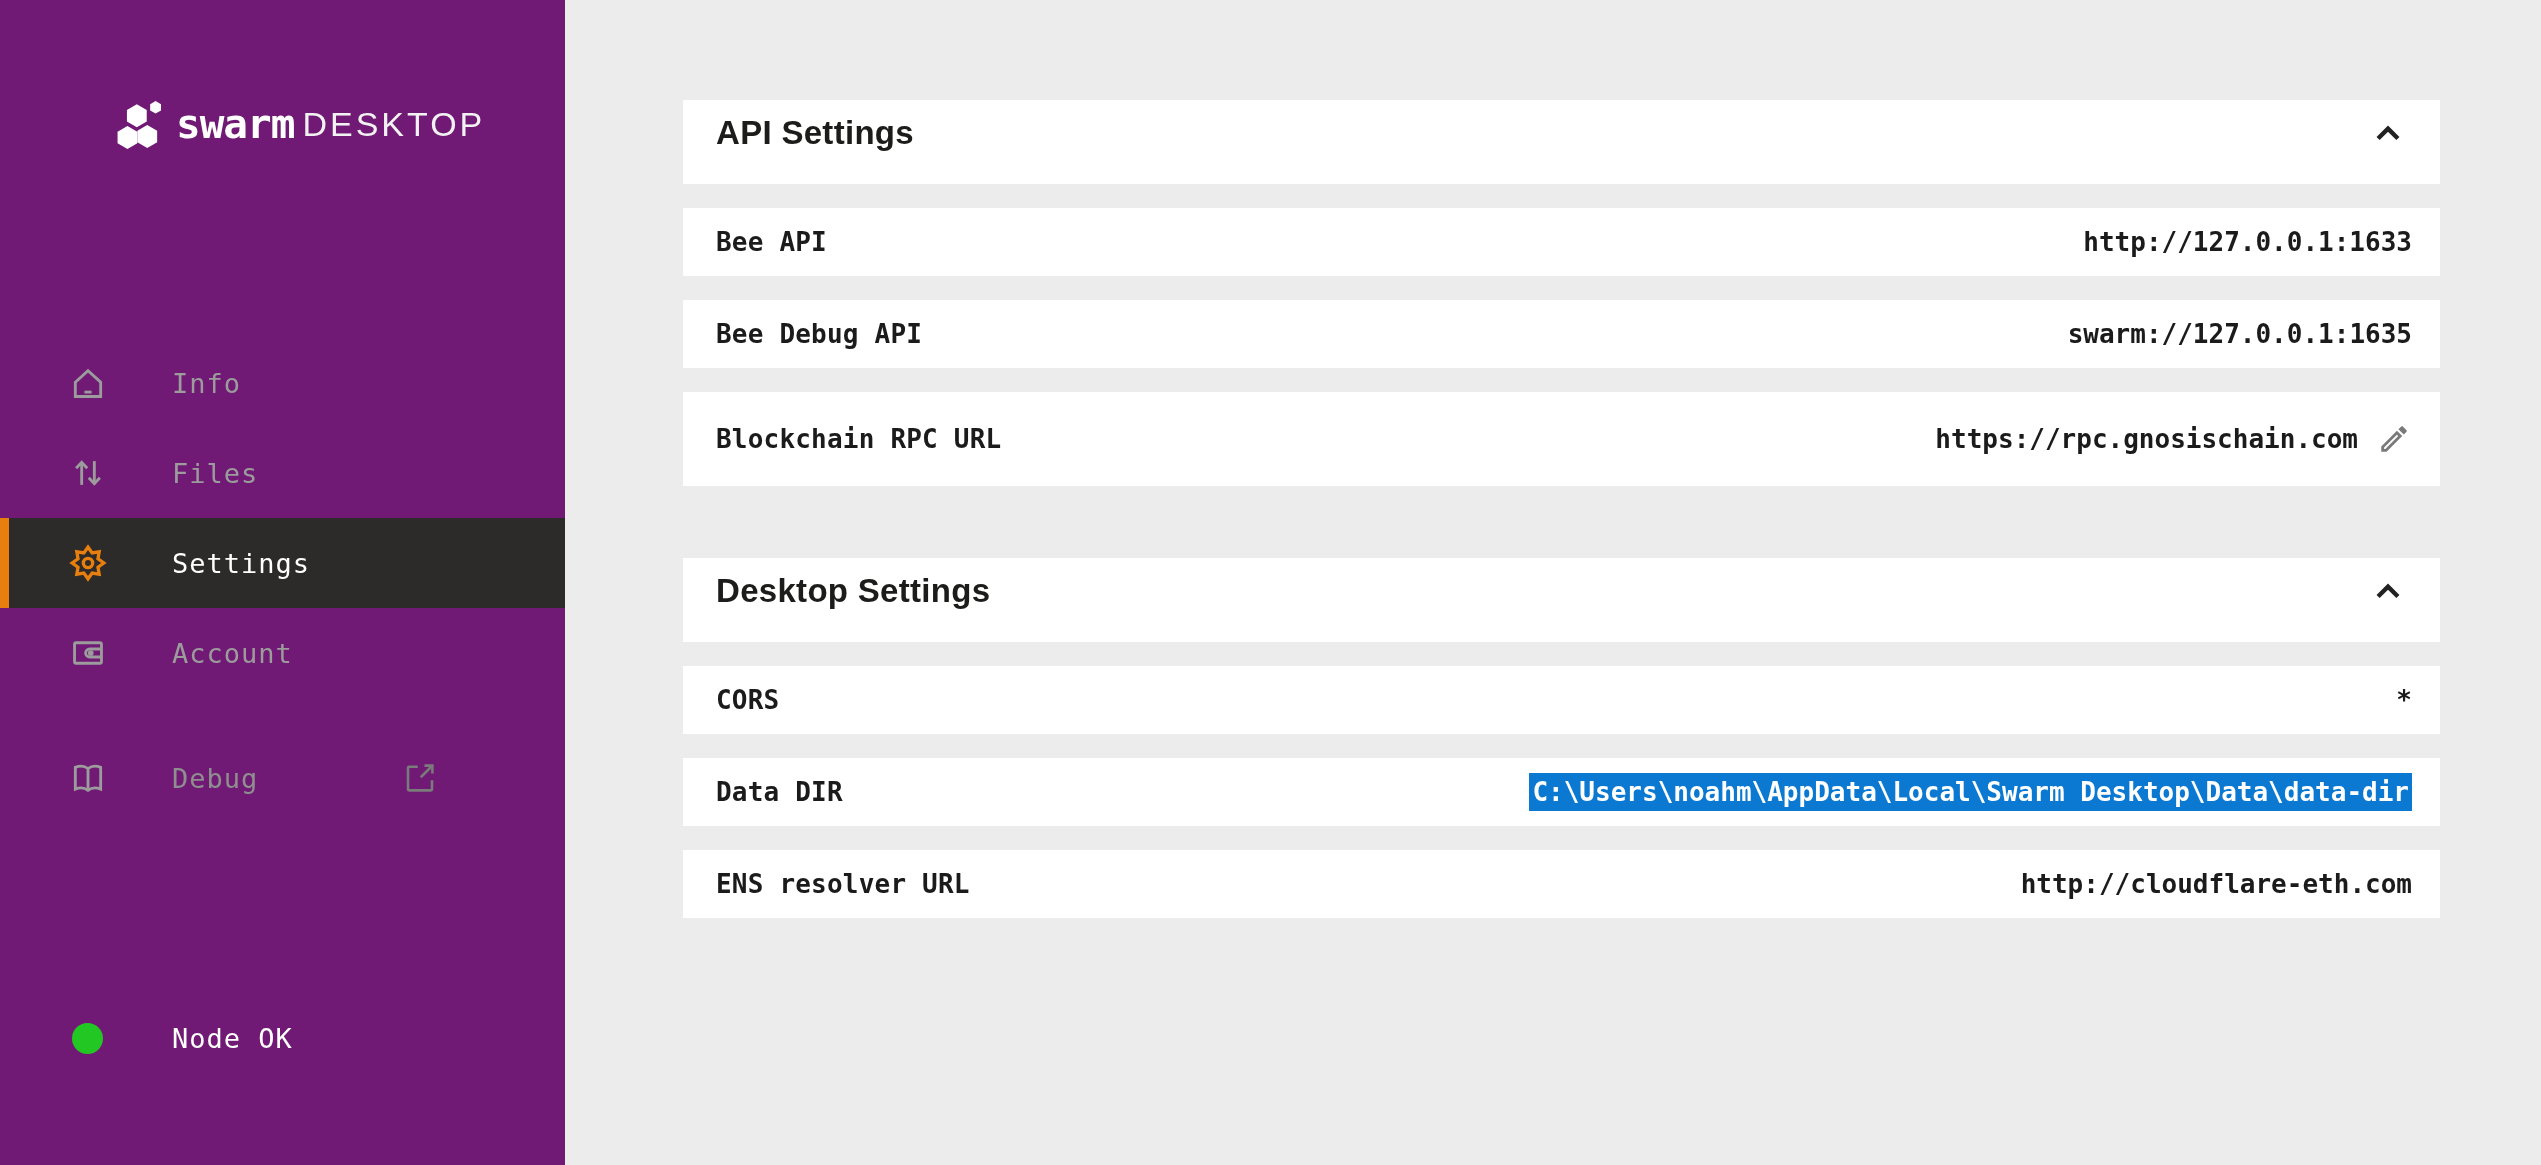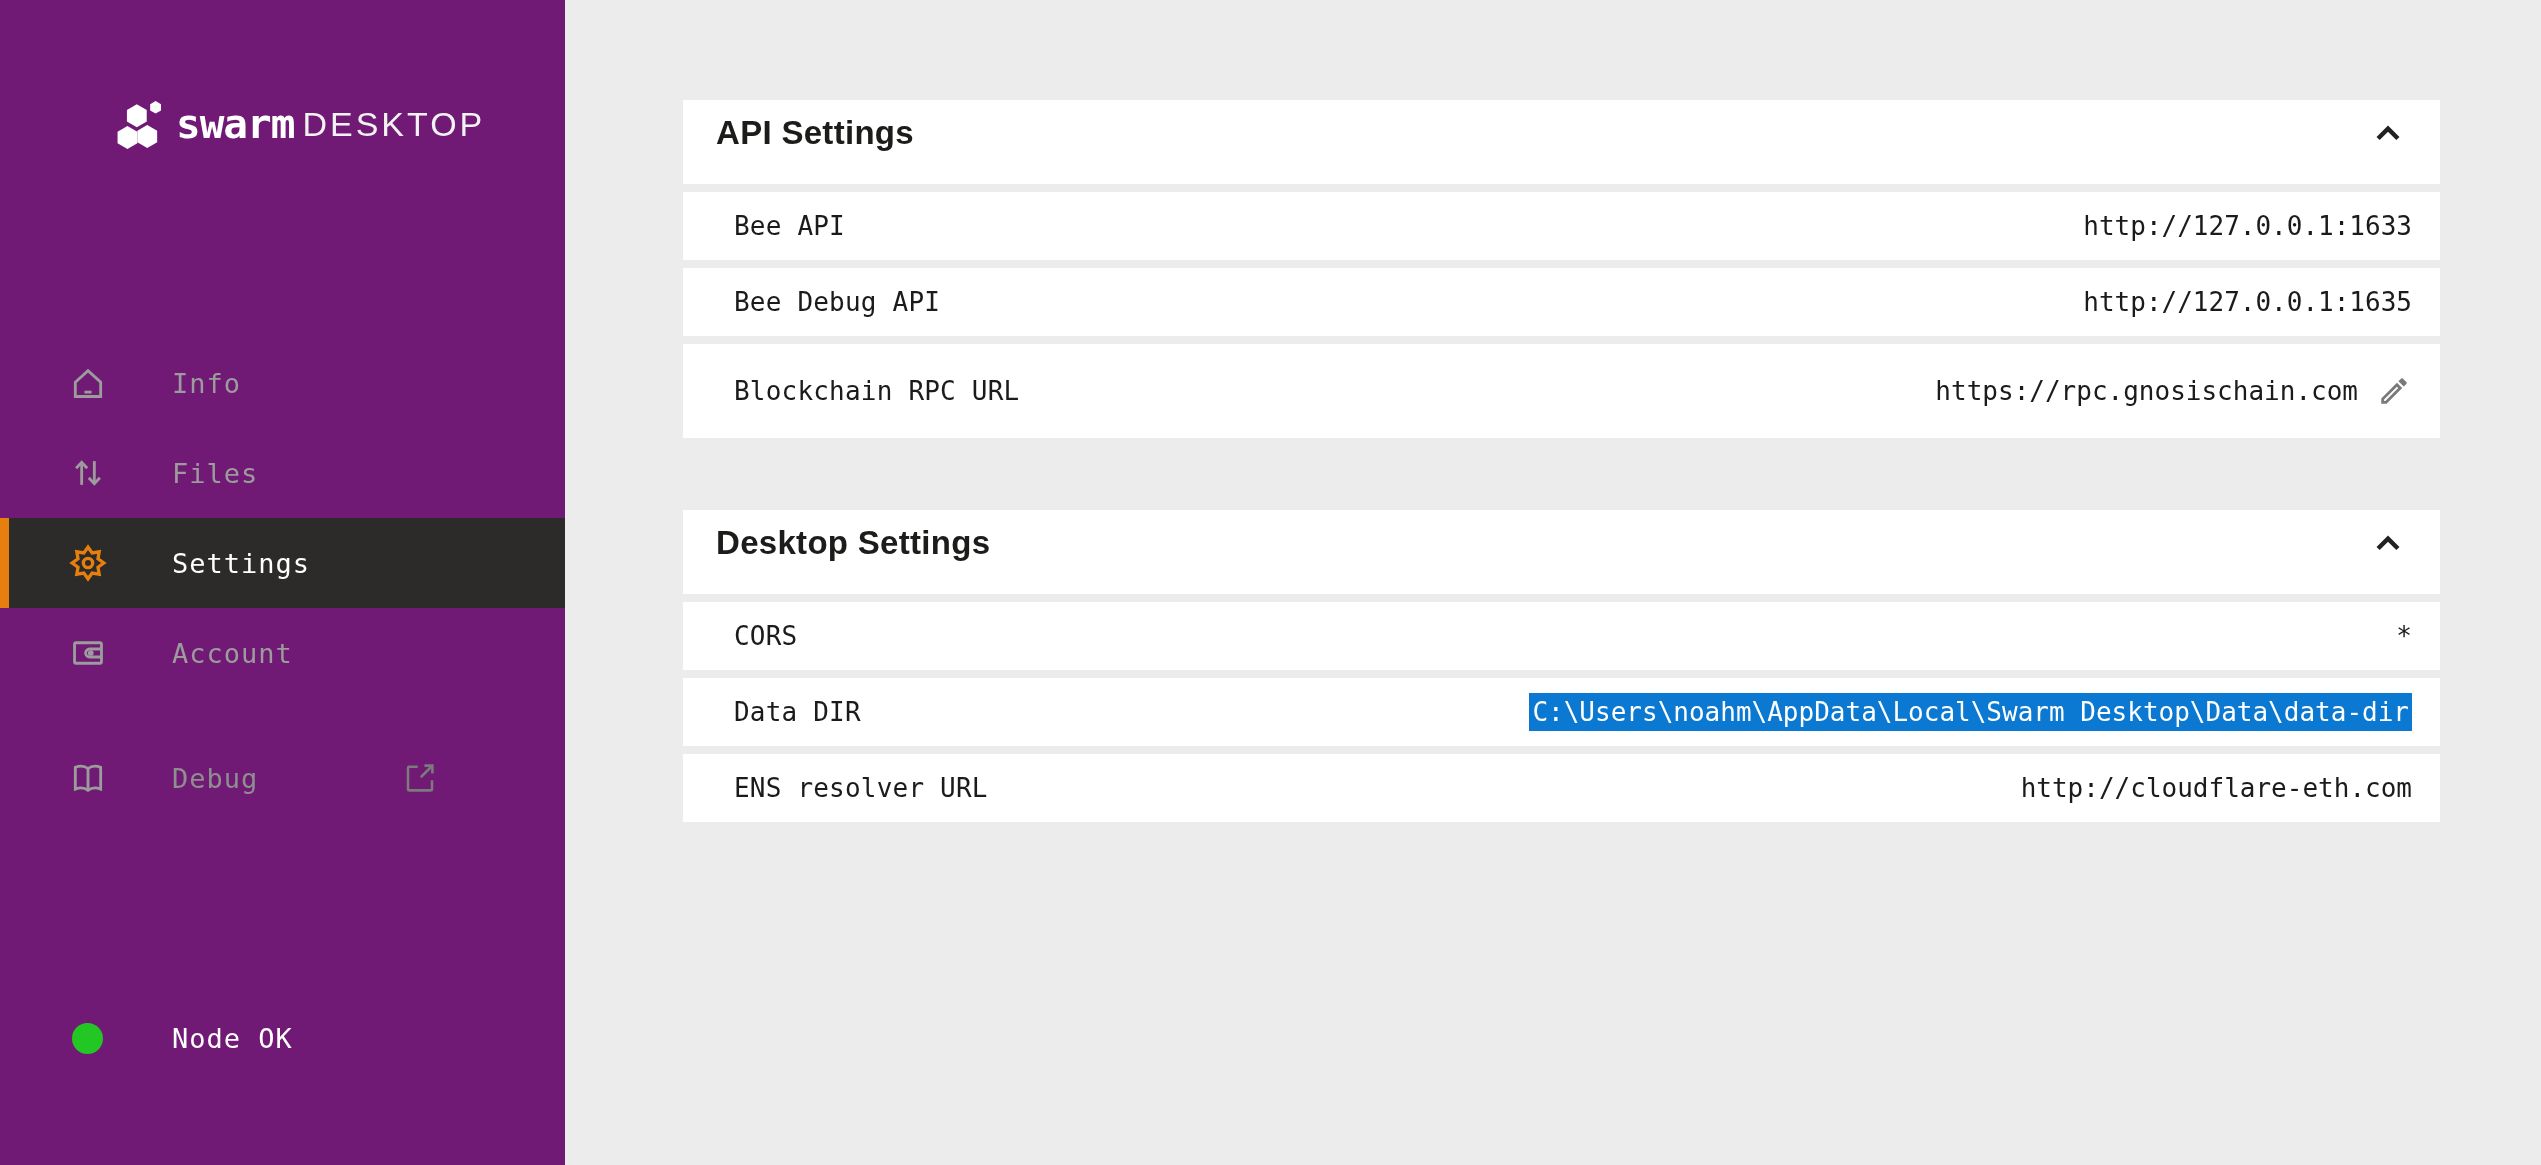--- a/index.html
+++ b/index.html
@@ -79,24 +79,24 @@
     display:flex; justify-content:space-between; align-items:center;
     padding:0 36px 18px 33px; cursor:pointer;
   }
   .card-title {
     font-family:"Liberation Sans", sans-serif;
     font-weight:700; font-size:33px; color:#1c1c1a; letter-spacing:0.3px;
   }
   .chevron { width:32px; height:22px; color:#222; display:flex; align-items:center; }
 
   .row {
-    background:#ffffff; min-height:68px; margin-top:8px;
+    background:#ffffff; min-height:68px; margin-top:24px;
     display:flex; justify-content:space-between; align-items:center;
-    padding:0 28px 0 51px;
-    font-size:26px; color:#1b1b1b;
+    padding:0 28px 0 33px;
+    font-size:26px; color:#1b1b1b;font-weight:bold;
   }
   .row.tall { min-height:94px; }
   .row-label { letter-spacing:0.2px; }
   .row-value { display:flex; align-items:center; gap:18px; white-space:nowrap; }
   .selected { background:var(--selection-blue); color:#ffffff; padding:4px 3px; }
   .edit-btn {
     width:36px; height:36px; border:none; background:transparent; cursor:pointer;
     display:flex; align-items:center; justify-content:center; padding:0;
   }
 
@@ -203,21 +203,21 @@
       </span>
     </div>
 
     <div class="row">
       <span class="row-label">Bee API</span>
       <span class="row-value">http://127.0.0.1:1633</span>
     </div>
 
     <div class="row">
       <span class="row-label">Bee Debug API</span>
-      <span class="row-value">http://127.0.0.1:1635</span>
+      <span class="row-value">swarm://127.0.0.1:1635</span>
     </div>
 
     <div class="row tall">
       <span class="row-label">Blockchain RPC URL</span>
       <span class="row-value">
         <span>https://rpc.gnosischain.com</span>
         <button class="edit-btn">
           <svg viewBox="0 0 24 24" width="34" height="34" fill="#7a7a7a">
             <path d="M14.06 9.02l.92.92L5.92 19H5v-.92l9.06-9.06M17.66 3c-.25 0-.51.1-.7.29l-1.83 1.83 3.75 3.75 1.83-1.83c.39-.39.39-1.02 0-1.41l-2.34-2.34c-.2-.2-.45-.29-.71-.29zm-3.6 3.19L3 17.25V21h3.75L17.81 9.94l-3.75-3.75z"></path>
           </svg>

